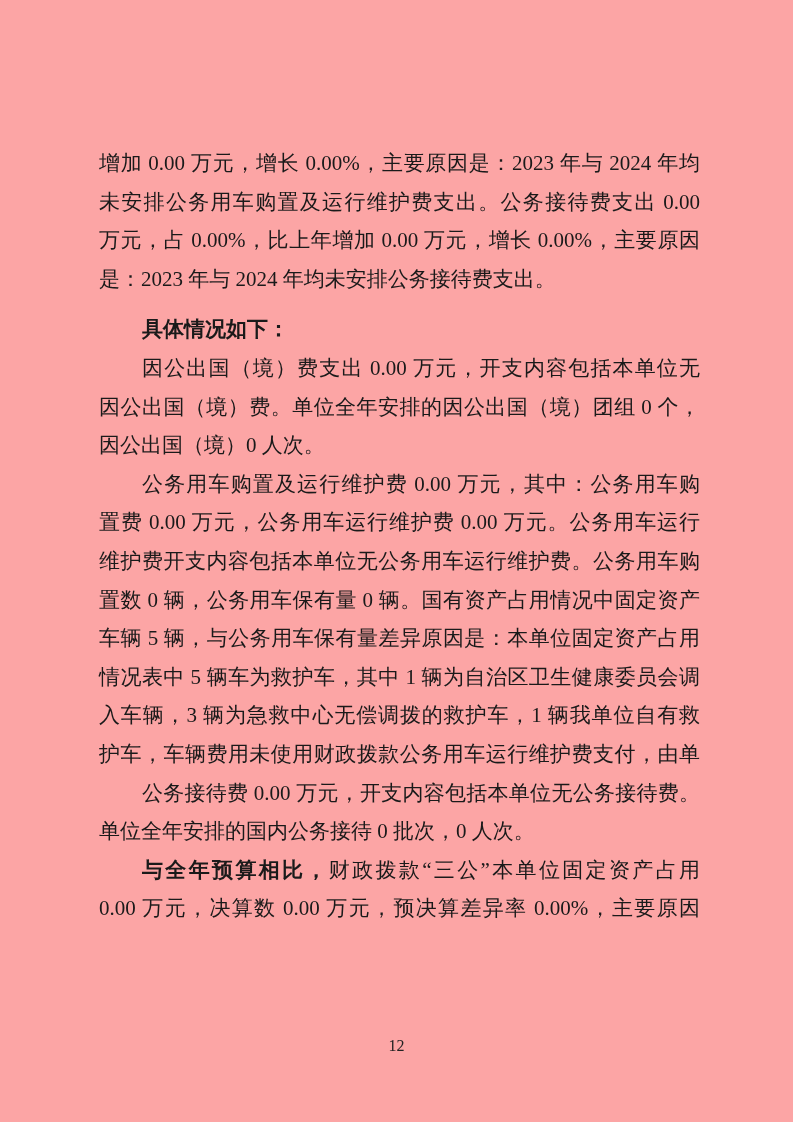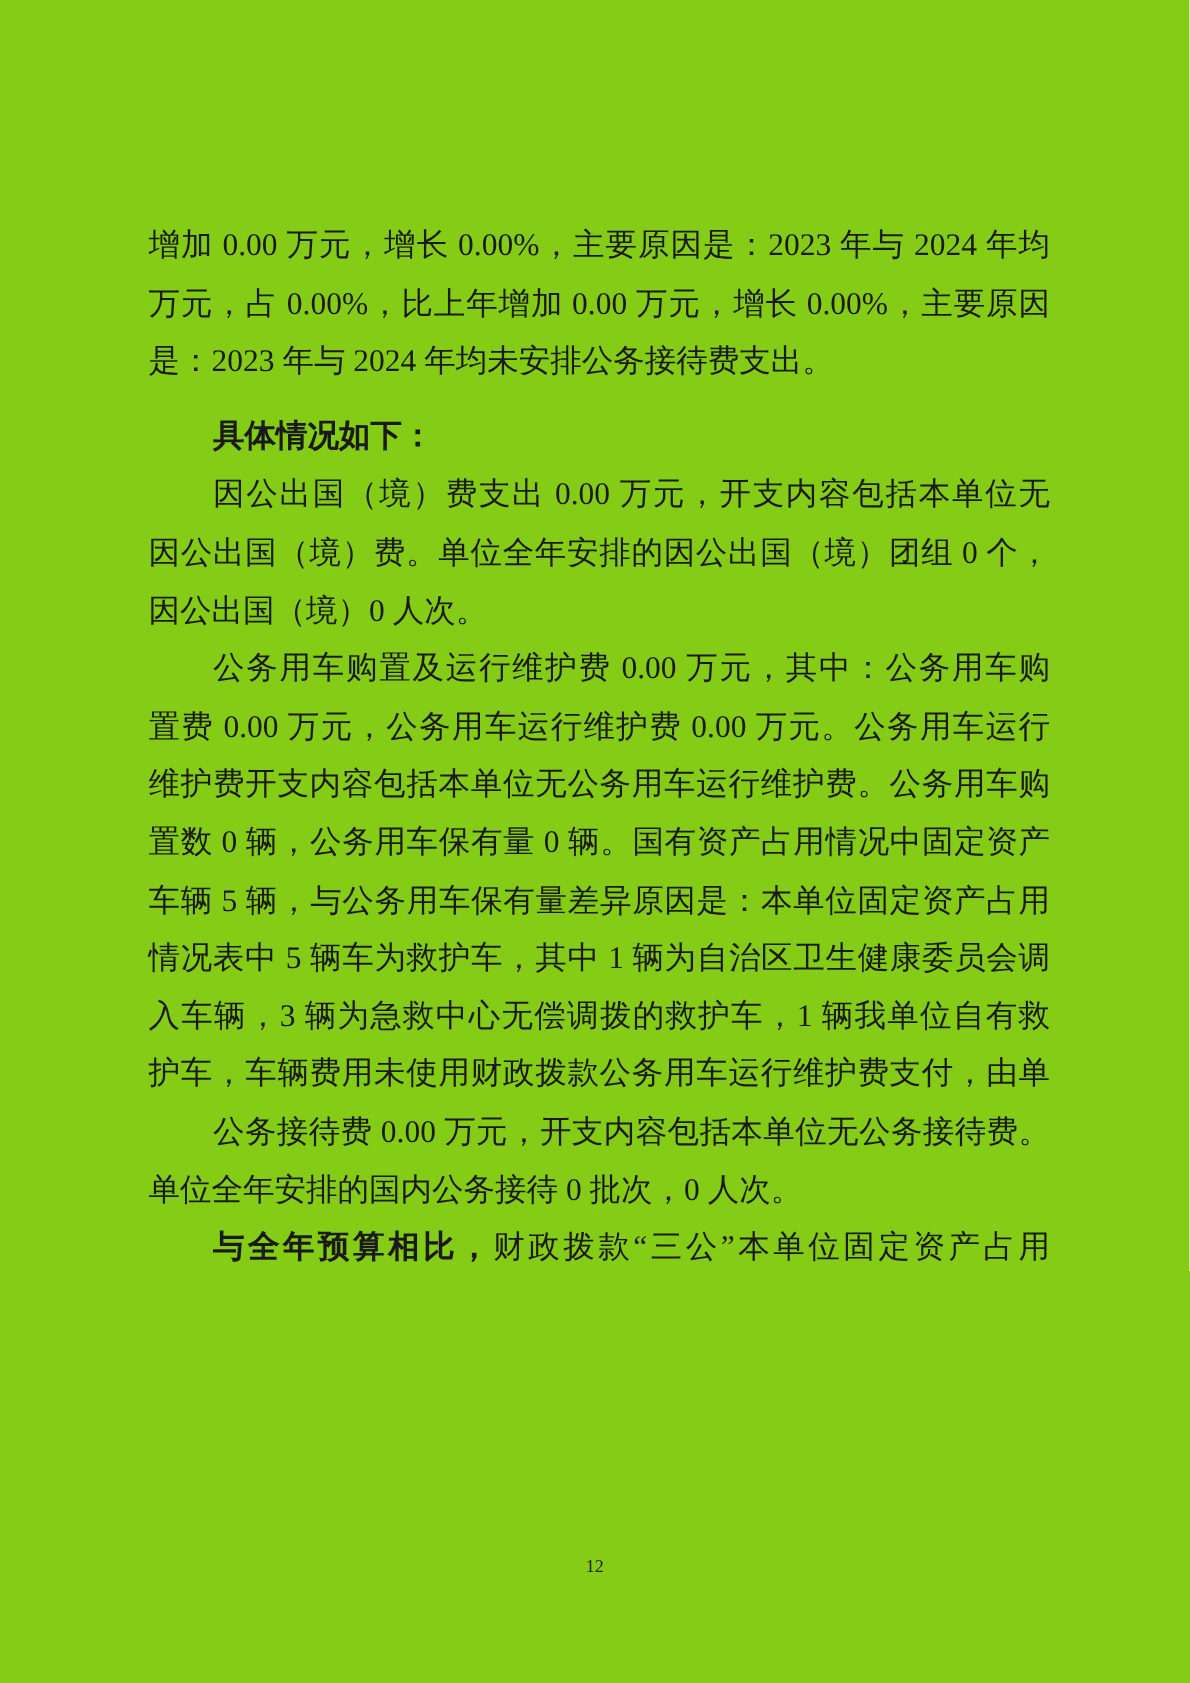--- a/index.html
+++ b/index.html
@@ -4,21 +4,21 @@
 <style>
   * { margin: 0; padding: 0; box-sizing: border-box; }
   html, body {
     width: 793px; height: 1122px;
     background: #ffffff;
     font-family: "Liberation Serif", "DejaVu Serif", serif;
   }
   .page {
     position: relative;
     width: 793px; height: 1122px;
-    background: #84cc16;
+    background: #fca5a5;
     overflow: hidden;
   }
   .content {
     position: absolute;
     left: 99px; top: 144px;
     width: 601px;
     color: #1a1a1a;
     font-size: 21px;
     line-height: 38.6px;
   }
@@ -36,33 +36,34 @@
   .bold-run {
     font-weight: 700;
     font-family: "Liberation Sans", "DejaVu Sans", sans-serif;
     margin-top: 12px;
   }
   .page-num {
     position: absolute;
     top: 1037px; left: 0;
     width: 100%;
     text-align: center;
-    font-size: 12px;
+    font-size: 16px;
     color: #222222;
     font-family: "Liberation Serif", "DejaVu Serif", serif;
   }
 </style>
 </head>
 <body>
 
 <div class="page">
   <div class="content">
 
     <div class="para">
       <div class="line">增加 0.00 万元，增长 0.00%，主要原因是：2023 年与 2024 年均</div>
+      <div class="line">未安排公务用车购置及运行维护费支出。公务接待费支出 0.00</div>
       <div class="line">万元，占 0.00%，比上年增加 0.00 万元，增长 0.00%，主要原因</div>
       <div class="line end">是：2023 年与 2024 年均未安排公务接待费支出。</div>
     </div>
 
     <div class="para">
       <div class="line end indent bold-run">具体情况如下：</div>
     </div>
 
     <div class="para">
       <div class="line indent">因公出国（境）费支出 0.00 万元，开支内容包括本单位无</div>
@@ -81,18 +82,19 @@
       <div class="line">护车，车辆费用未使用财政拨款公务用车运行维护费支付，由单</div>
     </div>
 
     <div class="para">
       <div class="line indent">公务接待费 0.00 万元，开支内容包括本单位无公务接待费。</div>
       <div class="line end">单位全年安排的国内公务接待 0 批次，0 人次。</div>
     </div>
 
     <div class="para">
       <div class="line indent"><span class="bold-run">与全年预算相比，</span><span>财政拨款“三公”本单位固定资产占用</span></div>
+      <div class="line">0.00 万元，决算数 0.00 万元，预决算差异率 0.00%，主要原因</div>
     </div>
 
   </div>
 
   <div class="page-num">12</div>
 </div>
 
 </body></html>

